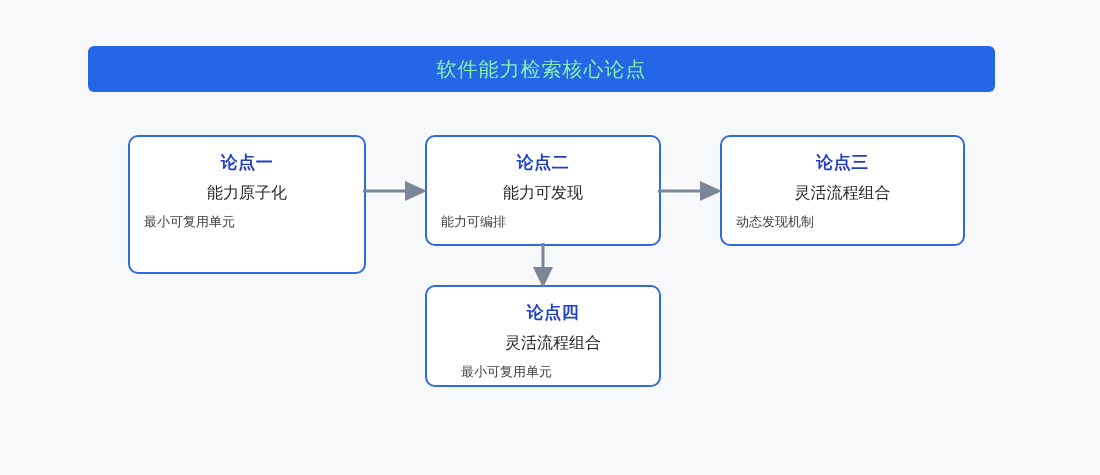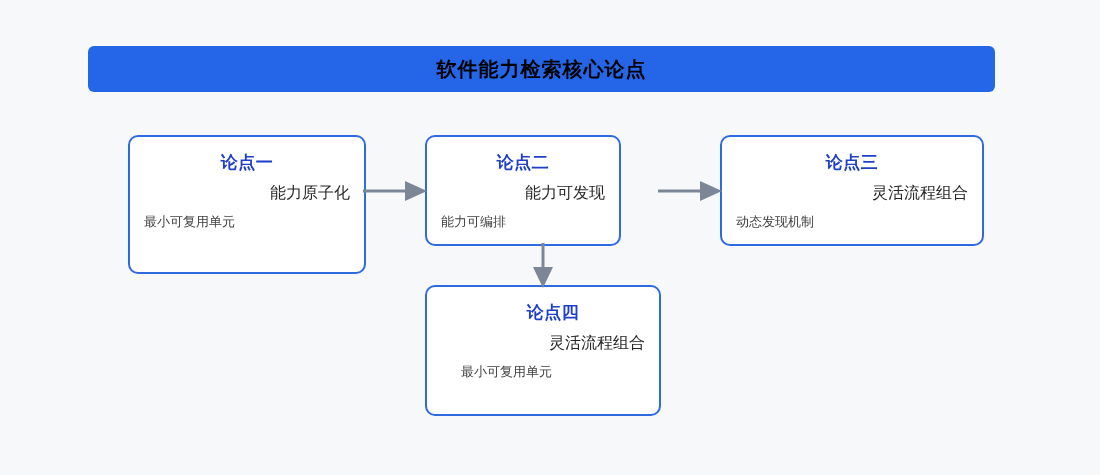--- a/index.html
+++ b/index.html
@@ -26,23 +26,23 @@
     top: 46px;
     width: 907px;
     height: 46px;
     background: #2566e8;
     border-radius: 6px;
     display: flex;
     align-items: center;
     justify-content: center;
   }
   .header-title {
-    color: #000000;
+    color: #86efac;
     font-size: 20px;
-    font-weight: bold;
+    font-weight: normal;
     letter-spacing: 1px;
     line-height: 1;
   }
 
   
   .card {
     position: absolute;
     box-sizing: border-box;
     background: #ffffff;
     border: 2px solid #2f6ae0;
@@ -52,38 +52,38 @@
   .card-title {
     text-align: center;
     color: #1f3fc9;
     font-size: 17px;
     font-weight: bold;
     margin-top: 16px;
     line-height: 1.2;
     letter-spacing: 0.5px;
   }
   .card-body {
-    text-align: right;
+    text-align: center;
     color: #262626;
     font-size: 16px;
     margin-top: 10px;
     line-height: 1.2;
   }
   .card-caption {
     text-align: left;
     color: #404040;
     font-size: 13px;
     margin-top: 11px;
     line-height: 1.2;
   }
 
   #card-1 { left: 128px; top: 135px; width: 238px; height: 139px; }
-  #card-2 { left: 425px; top: 135px; width: 196px; height: 111px; }
-  #card-3 { left: 720px; top: 135px; width: 264px; height: 111px; }
-  #card-4 { left: 425px; top: 285px; width: 236px; height: 131px; padding-left: 34px; }
+  #card-2 { left: 425px; top: 135px; width: 236px; height: 111px; }
+  #card-3 { left: 720px; top: 135px; width: 245px; height: 111px; }
+  #card-4 { left: 425px; top: 285px; width: 236px; height: 102px; padding-left: 34px; }
 
   
   .connector {
     position: absolute;
     pointer-events: none;
   }
   #conn-1-2 { left: 363px; top: 175px; width: 66px; height: 32px; }
   #conn-2-3 { left: 658px; top: 175px; width: 66px; height: 32px; }
   #conn-2-4 { left: 527px; top: 243px; width: 32px; height: 46px; }
 </style>

